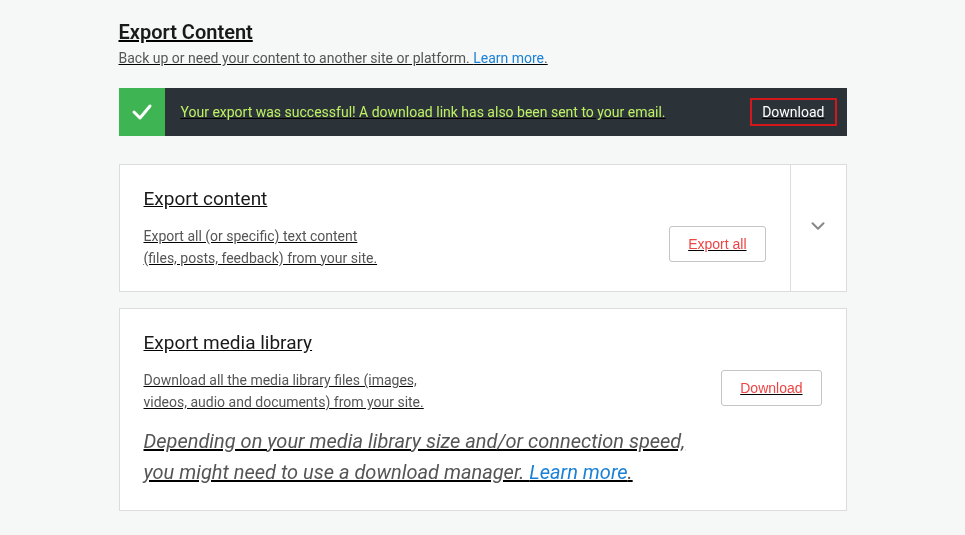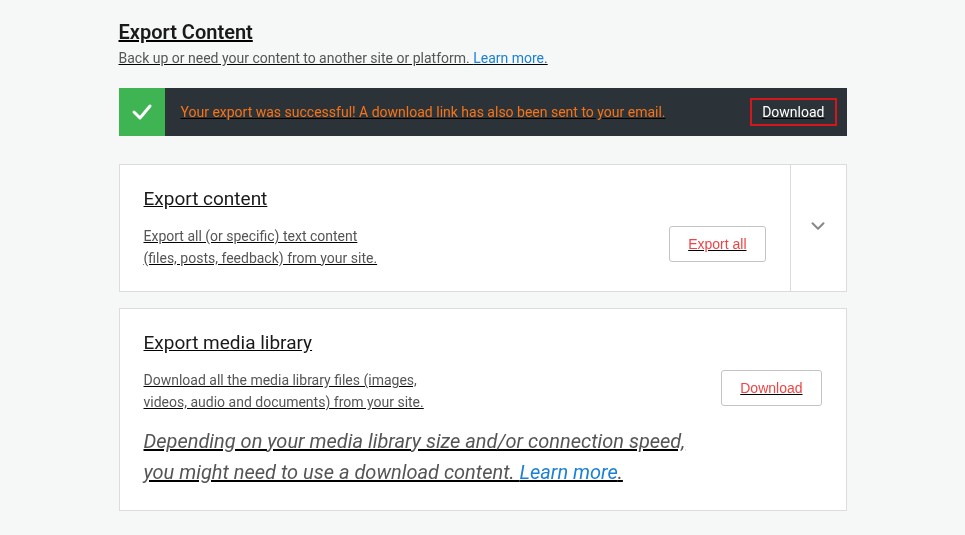--- a/index.html
+++ b/index.html
@@ -45,21 +45,21 @@
       background: #3fb452;
       display: flex;
       align-items: center;
       justify-content: center;
     }
     .notice-icon svg { width: 24px; height: 24px; }
     .notice-text {
       flex: 1;
       display: flex;
       align-items: center;
-      color: #f97316;
+      color: #bef264;
       font-size: 14px;
       padding-left: 16px;
     }
     .notice-action {
       display: flex;
       align-items: center;
       padding-right: 10px;
     }
     .download-link {
       color: #fff;
@@ -168,20 +168,20 @@
     <div class="card-body">
       <h2 class="card-title">Export media library</h2>
       <div class="card-row">
         <div>
           <div class="card-desc">
             <span>Download all the media library files (images,</span><br>
             <span>videos, audio and documents) from your site.</span>
           </div>
           <div class="card-note">
             <span>Depending on your media library size and/or connection speed,</span><br>
-            <span>you might need to use a download content. </span><a class="link">Learn more</a><span>.</span>
+            <span>you might need to use a download manager. </span><a class="link">Learn more</a><span>.</span>
           </div>
         </div>
         <button class="btn">Download</button>
       </div>
     </div>
   </div>
 </div>
 
 </body></html>

